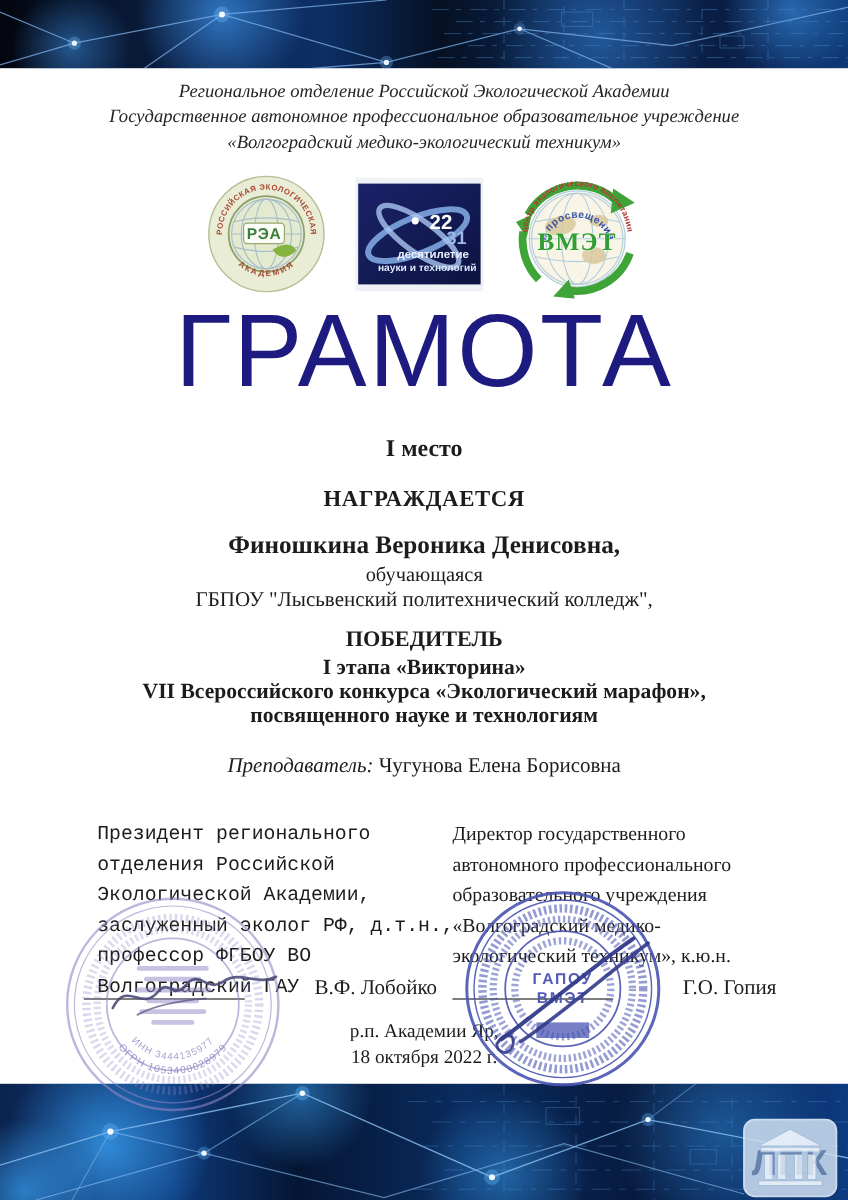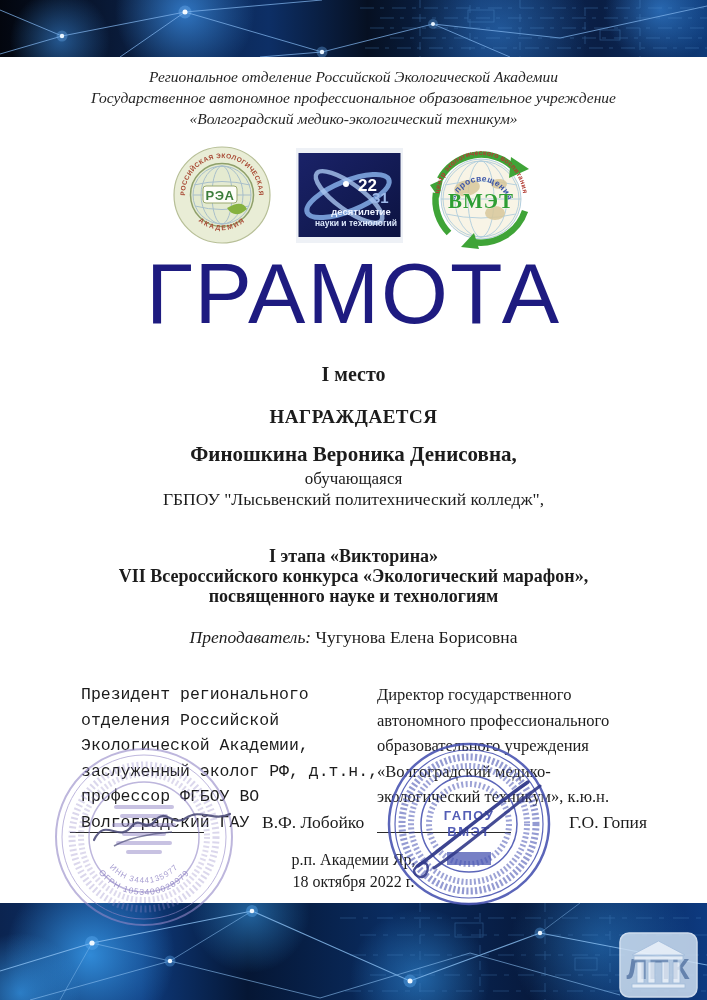--- a/index.html
+++ b/index.html
@@ -179,20 +179,21 @@
     </svg>
   </div>
 
   <div class="abs centered big-title">ГРАМОТА</div>
 
   <div class="abs centered place-line">I место</div>
   <div class="abs centered recipient-name">Финошкина Вероника Денисовна,</div>
   <div class="abs centered award-label">НАГРАЖДАЕТСЯ</div>
   <div class="abs centered recipient-desc">обучающаяся</div>
   <div class="abs centered recipient-inst">ГБПОУ "Лысьвенский политехнический колледж",</div>
+  <div class="abs centered result-line">ПОБЕДИТЕЛЬ</div>
   <div class="abs centered stage-line">I этапа «Викторина»</div>
   <div class="abs centered contest-line">VII Всероссийского конкурса «Экологический марафон»,</div>
   <div class="abs centered dedication-line">посвященного науке и технологиям</div>
 
   <div class="abs centered teacher-line">
     <span class="lbl">Преподаватель:</span>
     <span>Чугунова Елена Борисовна</span>
   </div>
 
   <div class="abs col col-left">Президент регионального отделения Российской Экологической Академии, заслуженный эколог РФ, д.т.н., профессор ФГБОУ ВО Волгоградский ГАУ</div>

